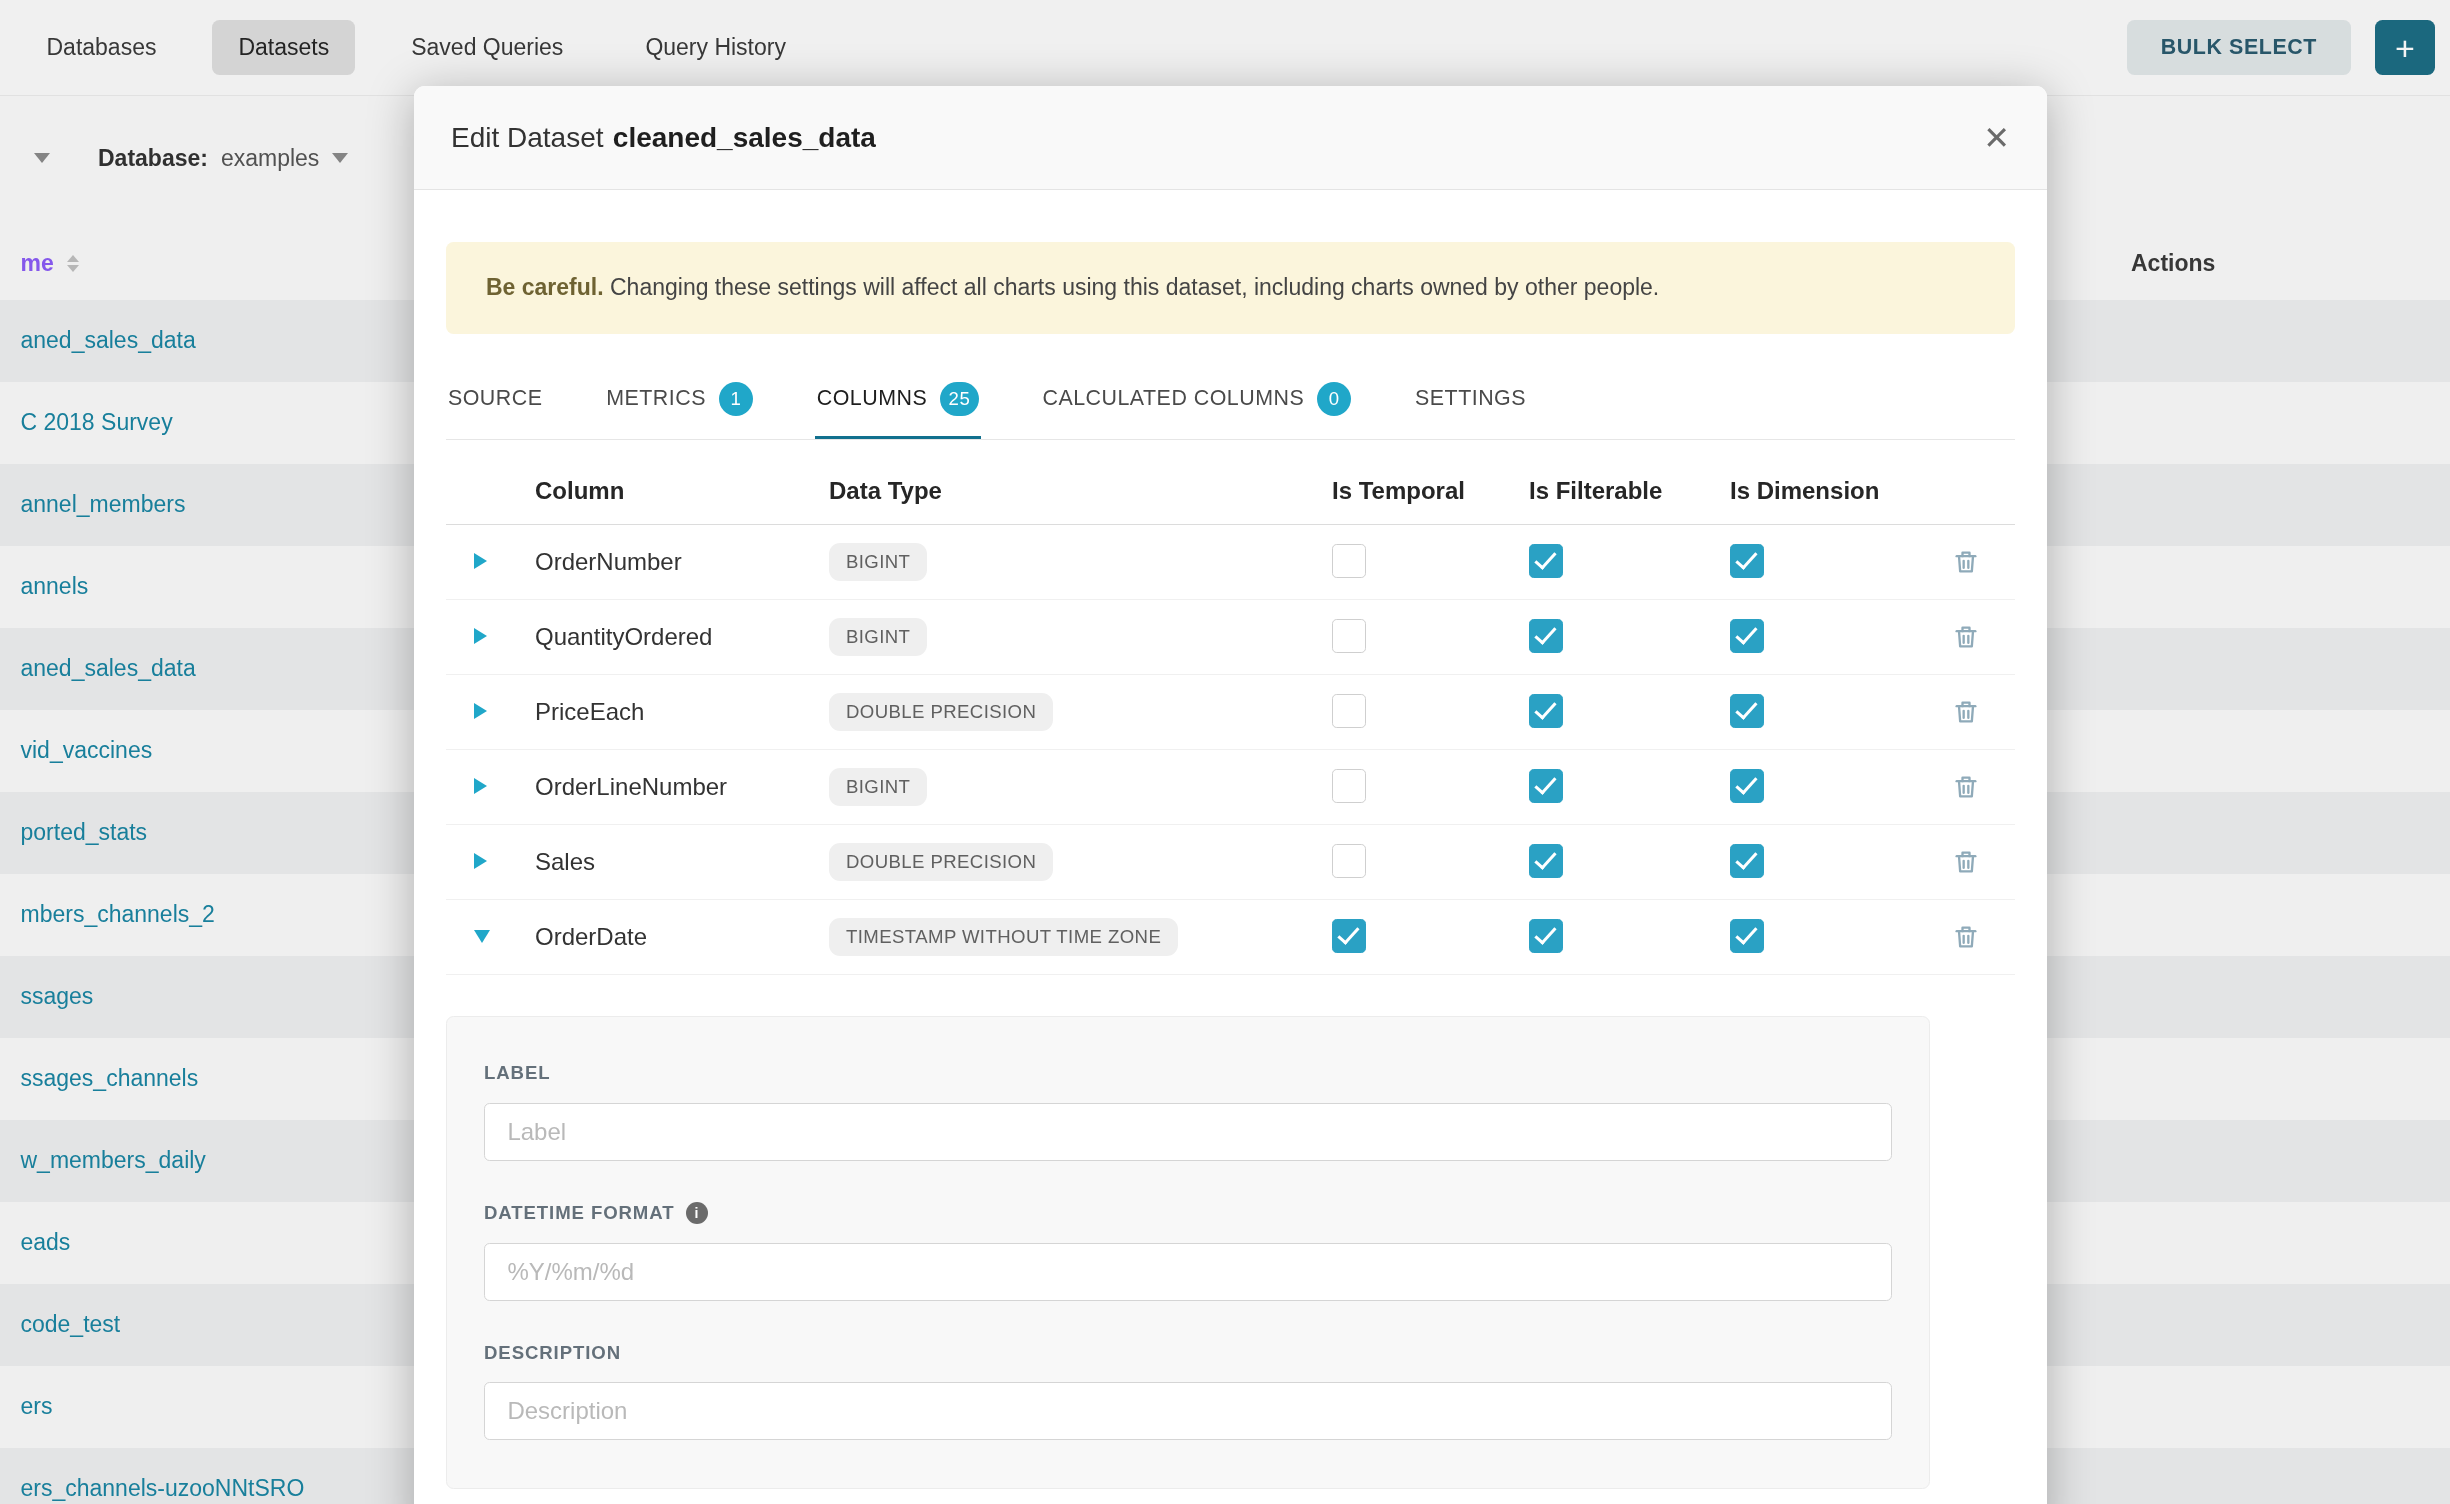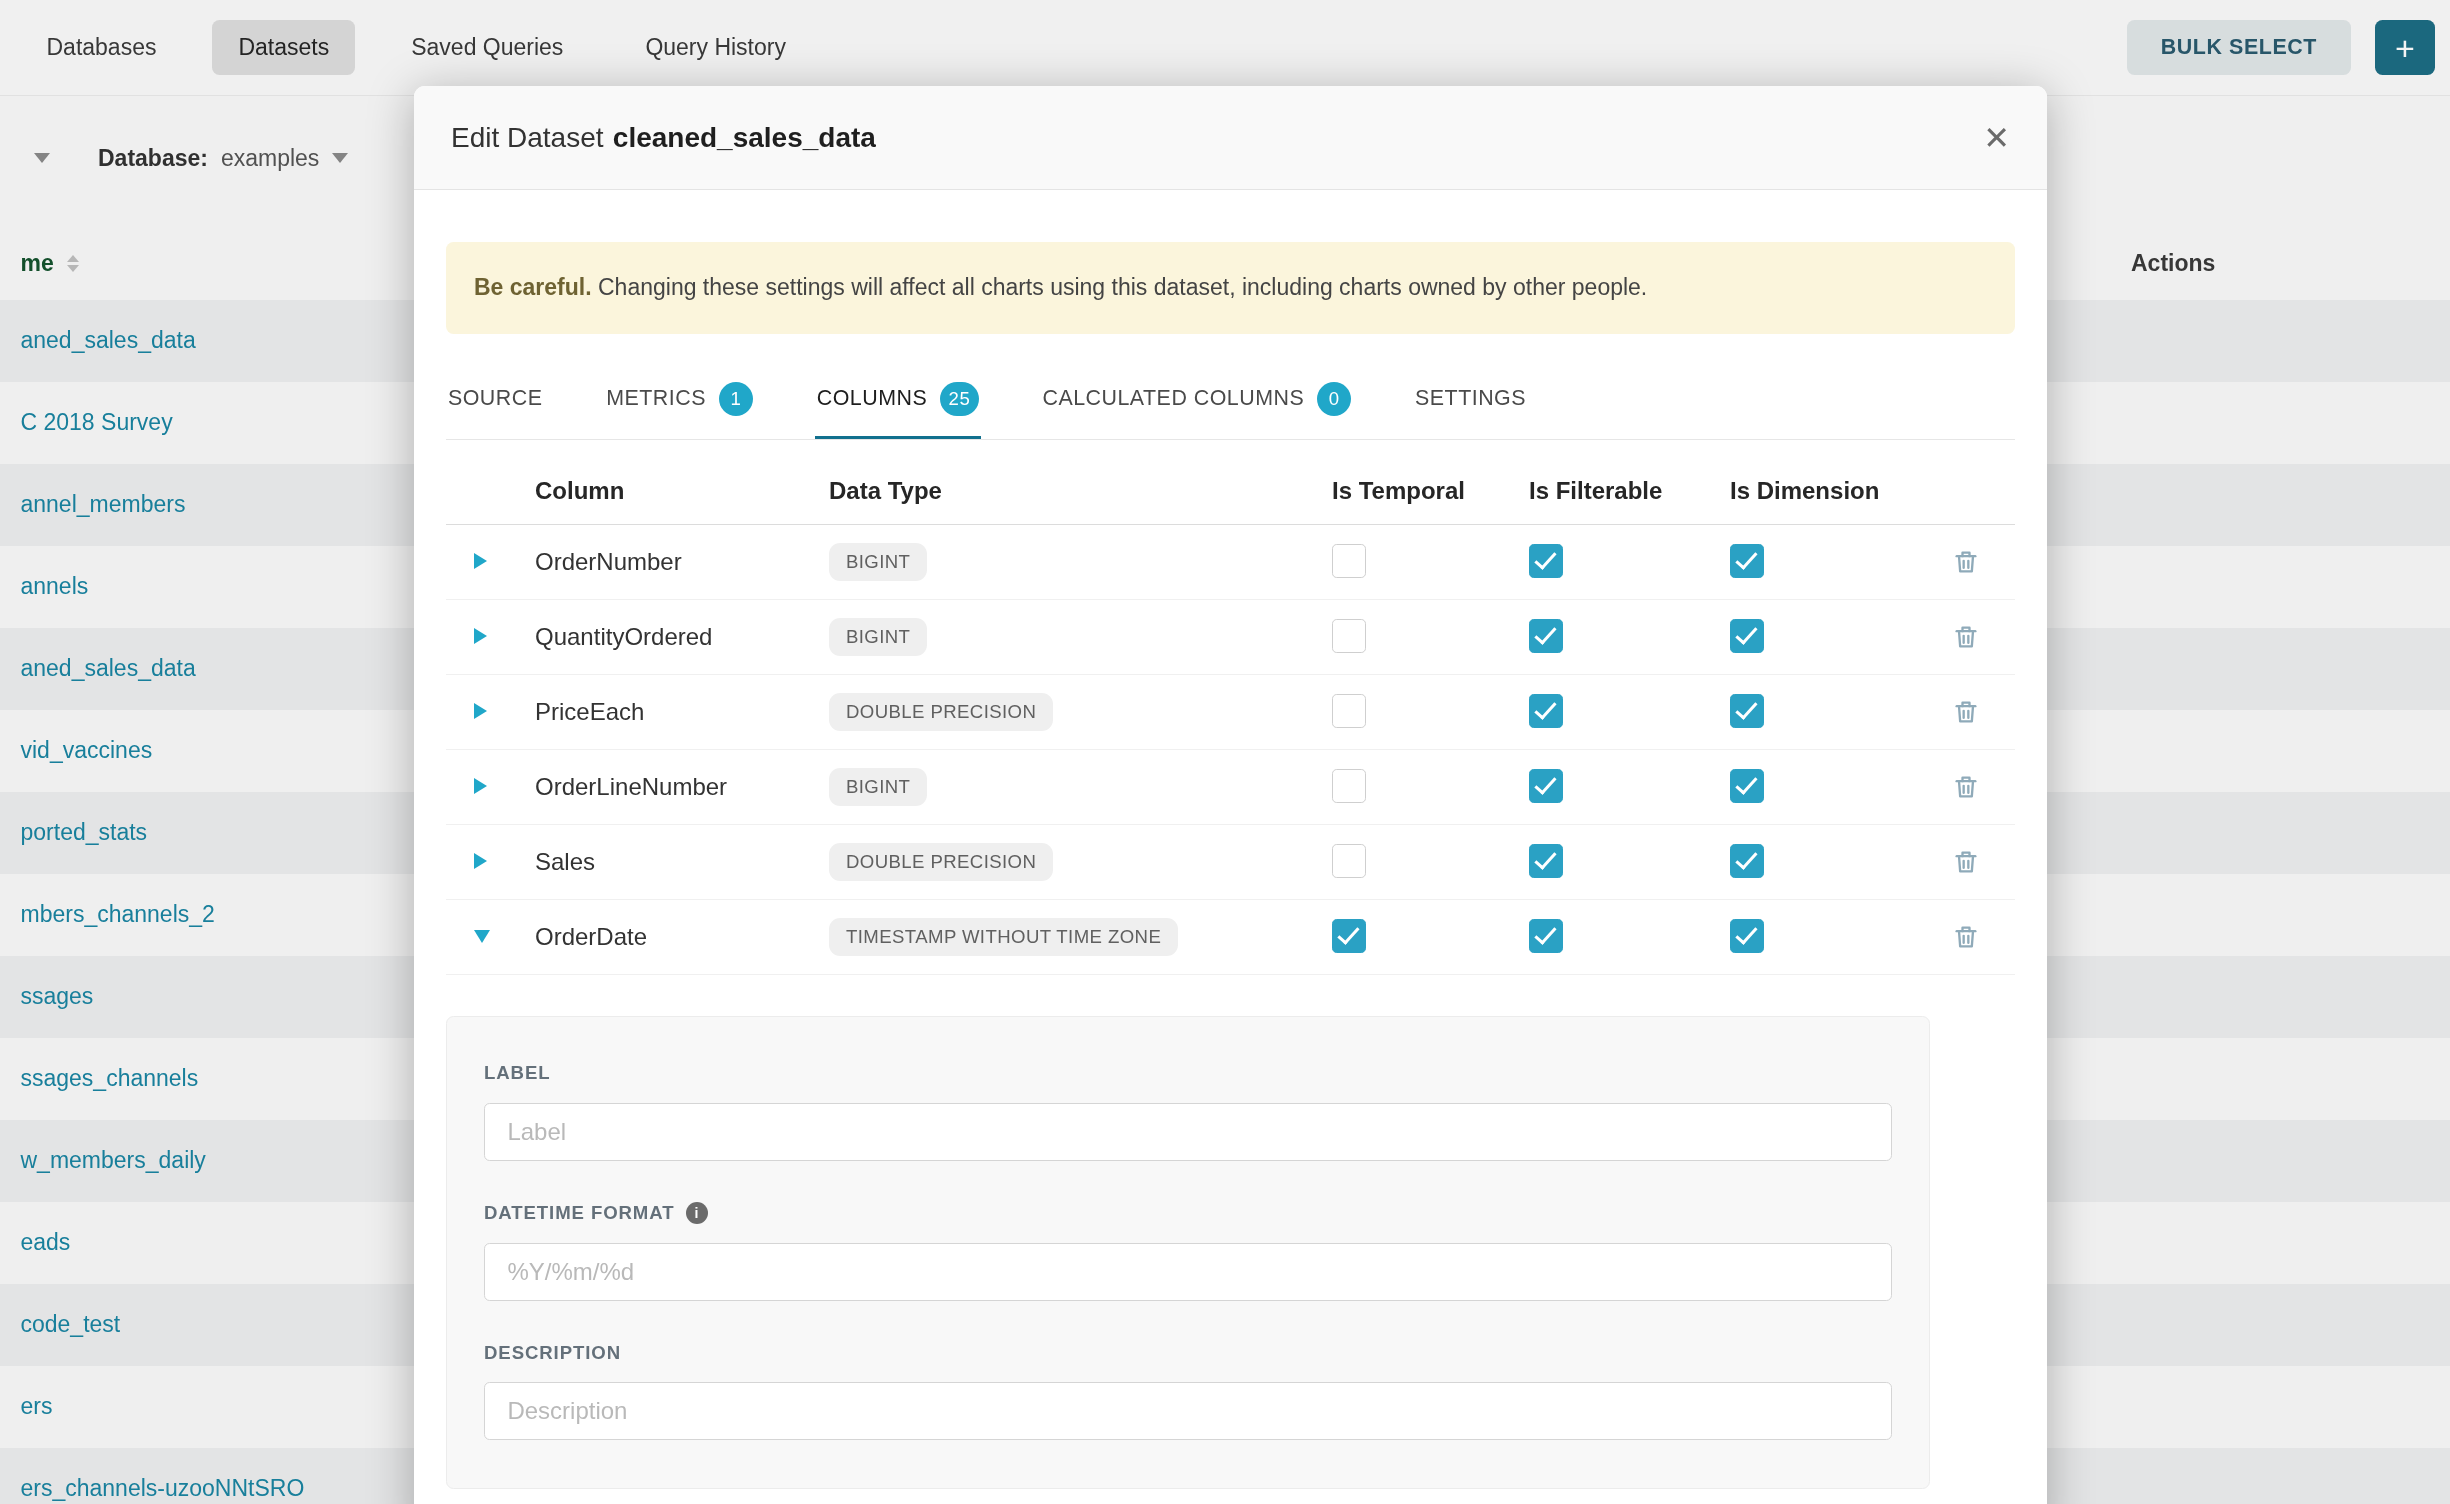--- a/index.html
+++ b/index.html
@@ -31,42 +31,42 @@
 
   
   .page{position:relative;}
   .filter-bar{display:flex;align-items:center;height:56px;margin:34px 0 0 34px;font-size:23px;color:#4A4A4A;}
   .tri-down{width:0;height:0;border-left:8.4px solid transparent;border-right:8.4px solid transparent;
             border-top:10.3px solid #8A8A8A;display:inline-block;}
   .filter-bar .lead-caret{margin-right:48px;}
   .db-label{font-weight:700;color:#333;margin-right:13px;}
   .db-value{color:#555;margin-right:13px;}
   .list-header{position:relative;height:65px;display:flex;align-items:center;padding-left:20.5px;margin-top:45px;}
-  .list-header .name-h{font-size:23px;font-weight:700;color:#14532d;}
+  .list-header .name-h{font-size:23px;font-weight:700;color:#8b5cf6;}
   .sort-icon{display:inline-flex;flex-direction:column;gap:3.7px;margin-left:13px;}
   .sort-icon i{width:0;height:0;border-left:6.5px solid transparent;border-right:6.5px solid transparent;display:block;}
   .sort-icon .up{border-bottom:7.5px solid #C0C0C0;}
   .sort-icon .down{border-top:7.5px solid #C0C0C0;}
   .actions-h{position:absolute;left:2131px;font-size:23px;font-weight:700;color:#3A3A3A;}
   .bg-rows{margin-top:3.7px;}
   .bg-row{height:82px;display:flex;align-items:center;padding-left:20.5px;}
   .bg-row:nth-child(odd){background:#EEEFF0;}
   .bg-link{font-size:23px;color:var(--link);text-decoration:none;cursor:pointer;white-space:nowrap;}
 
   
   .overlay{position:absolute;inset:0;background:rgba(0,0,0,0.045);z-index:5;}
   .modal{position:absolute;left:414px;top:86px;width:1633px;height:1454px;background:#fff;border-radius:11.2px;
          box-shadow:0 7.5px 47px rgba(0,0,0,.28);z-index:10;overflow:hidden;}
   .modal-header{height:104px;background:#F9F9F9;border-bottom:0.9px solid #E4E4E4;display:flex;align-items:center;
                 padding:12px 37px;}
   .modal-title{font-size:28px;color:#333;}
   .modal-title b{font-weight:700;margin-left:9.3px;color:#1f1f1f;}
   .close-btn{margin-left:auto;background:none;border:none;font-size:32px;color:#6B6B6B;cursor:pointer;line-height:1;}
 
-  .warning-banner{margin:52px 32px 0;background:var(--warning-bg);border-radius:7.5px;padding:31px 28px;
+  .warning-banner{margin:52px 32px 0;background:var(--warning-bg);border-radius:7.5px;padding:31px 40px;
                   font-size:23px;color:#444;line-height:1.3;}
   .warning-banner b{color:var(--warning-bold);font-weight:700;}
 
   .tabs{display:flex;gap:60px;margin:24px 32px 0;border-bottom:0.9px solid #E6E6E6;}
   .tab{display:flex;align-items:center;gap:13px;padding:24px 1.9px 20.5px;font-size:21.4px;color:#4A4A4A;
        letter-spacing:0.5px;cursor:pointer;white-space:nowrap;border-bottom:3.7px solid transparent;margin-bottom:-0.9px;justify-content:center;}
   .tab.active{color:#1E1E1E;border-bottom-color:var(--tab-ink);}
   .tab-badge{min-width:34px;height:34px;padding:0 8.4px;border-radius:17px;background:var(--accent);color:#fff;
              font-size:18.6px;display:inline-flex;align-items:center;justify-content:center;}
 

